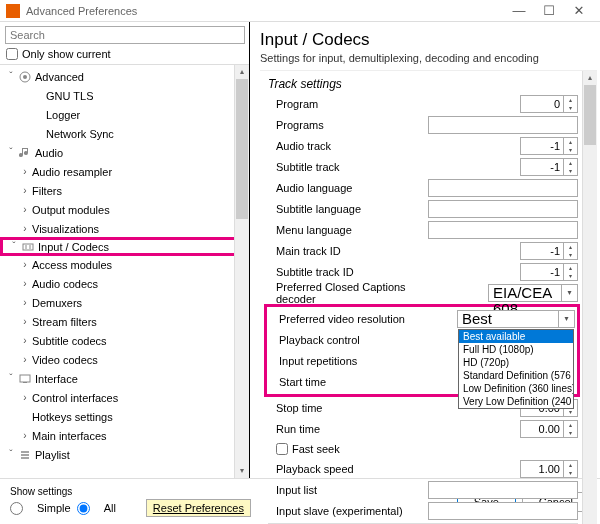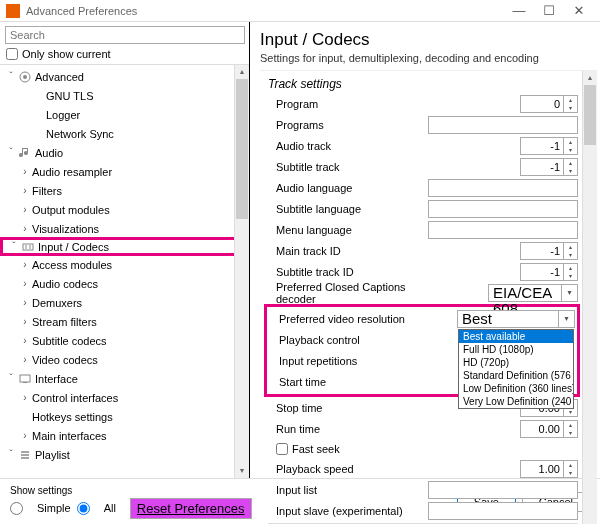--- a/index.html
+++ b/index.html
@@ -58,21 +58,21 @@
 .checkbox-row input { width: 12px; height: 12px; }
 .hscroll { height: 15px; background: #f0f0f0; border-top: 1px solid #ddd; display: flex; margin-top: 2px; }
 .hscroll .arr { width: 14px; text-align: center; font-size: 8px; color: #666; line-height: 14px; }
 .hscroll .track { flex: 1; position: relative; }
 .hscroll .thumb { position: absolute; top: 1px; bottom: 1px; left: 0; width: 180px; background: #ccc; }
 .footer { height: 46px; border-top: 1px solid #ddd; display: flex; align-items: center; padding: 4px 10px; }
 .show-settings { display: flex; flex-direction: column; gap: 2px; font-size: 11px; }
 .show-settings .lbl { font-size: 10px; }
 .radios { display: flex; gap: 6px; align-items: center; }
 .radios label { display: flex; align-items: center; gap: 14px; }
-.reset { margin-left: 8px; border: 1px solid #aaa; background: #d946ef; padding: 2px 6px; font-size: 13px; cursor: pointer; text-decoration: underline; }
+.reset { margin-left: 24px; border: 1px solid #aaa; background: #fef9c3; padding: 2px 6px; font-size: 11px; cursor: pointer; text-decoration: underline; }
 .footer-right { margin-left: auto; display: flex; gap: 6px; }
 .footer-right button { border: 1px solid #0078d7; background: #fff; padding: 3px 16px; font-size: 11px; cursor: pointer; }
 .footer-right button.cancel { border-color: #aaa; }
 svg { display: block; }
 </style>
 </head>
 <body>
 
 <div class="titlebar">
   <span class="icon"></span>

